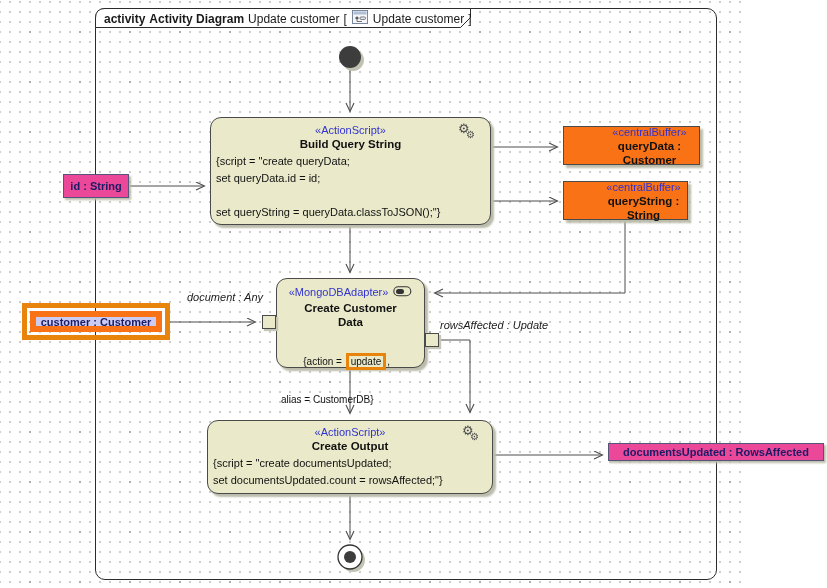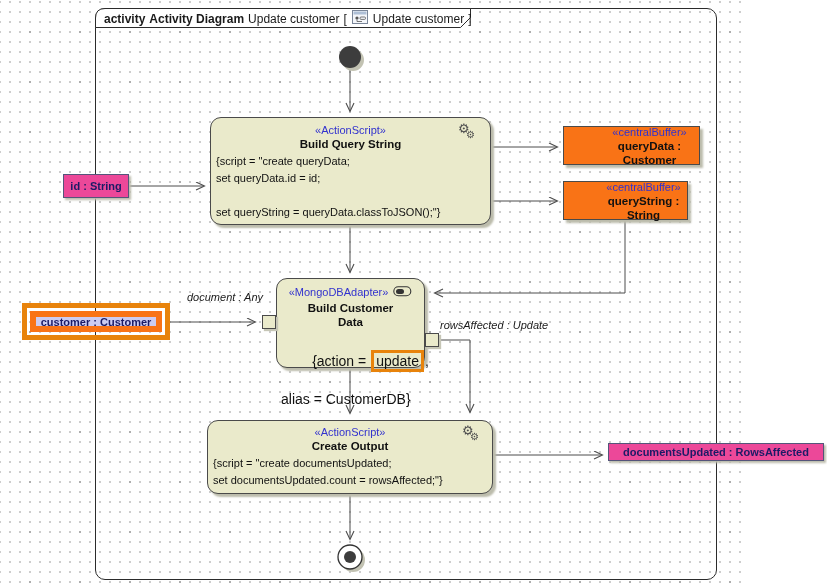--- a/index.html
+++ b/index.html
@@ -74,21 +74,21 @@
   }
   .gears{
     position:absolute;z-index:4;color:#4f4f4f;font-size:13px;line-height:13px;
     width:24px;height:20px;
   }
   .gears .g1{position:absolute;left:0;top:0;}
   .gears .g2{position:absolute;left:8px;top:6px;font-size:10px;}
   .hl-inline{
     border:3px solid #e8830b;padding:0 2px;margin:0 1px;
   }
-  .update-body-line{font-size:14px;line-height:19px;white-space:pre;color:#111;}
+  .update-body-line{font-size:10px;line-height:19px;white-space:pre;color:#111;}
 </style>
 </head>
 <body>
 
 <div id="canvas">
 
   <div id="grid"></div>
 
   <div id="frame"></div>
 
@@ -182,21 +182,21 @@
   <div class="action" style="left:276px;top:278px;width:149px;height:90px;">
     <div style="display:flex;align-items:center;justify-content:center;gap:5px;margin-top:4px;">
       <span class="stereo">«MongoDBAdapter»</span>
       <span>
         <svg width="19" height="11" viewBox="0 0 19 11">
           <rect x="0.8" y="0.8" width="17" height="9" rx="4.5" fill="none" stroke="#333" stroke-width="1.1"></rect>
           <rect x="3" y="3" width="8" height="5" rx="2.5" fill="#333"></rect>
         </svg>
       </span>
     </div>
-    <div class="node-name" style="width:112px;margin:0 auto;">Build Customer Data</div>
+    <div class="node-name" style="width:112px;margin:0 auto;">Create Customer Data</div>
     <div style="padding:4px 0 0 4px;">
       <div class="update-body-line">
         <span>{action = </span><span class="hl-inline">update</span><span>,</span>
       </div>
       <div class="update-body-line">alias = CustomerDB}</div>
     </div>
   </div>
 
   <div class="pin" style="left:262px;top:315px;"></div>
   <div class="pin" style="left:425px;top:333px;"></div>

